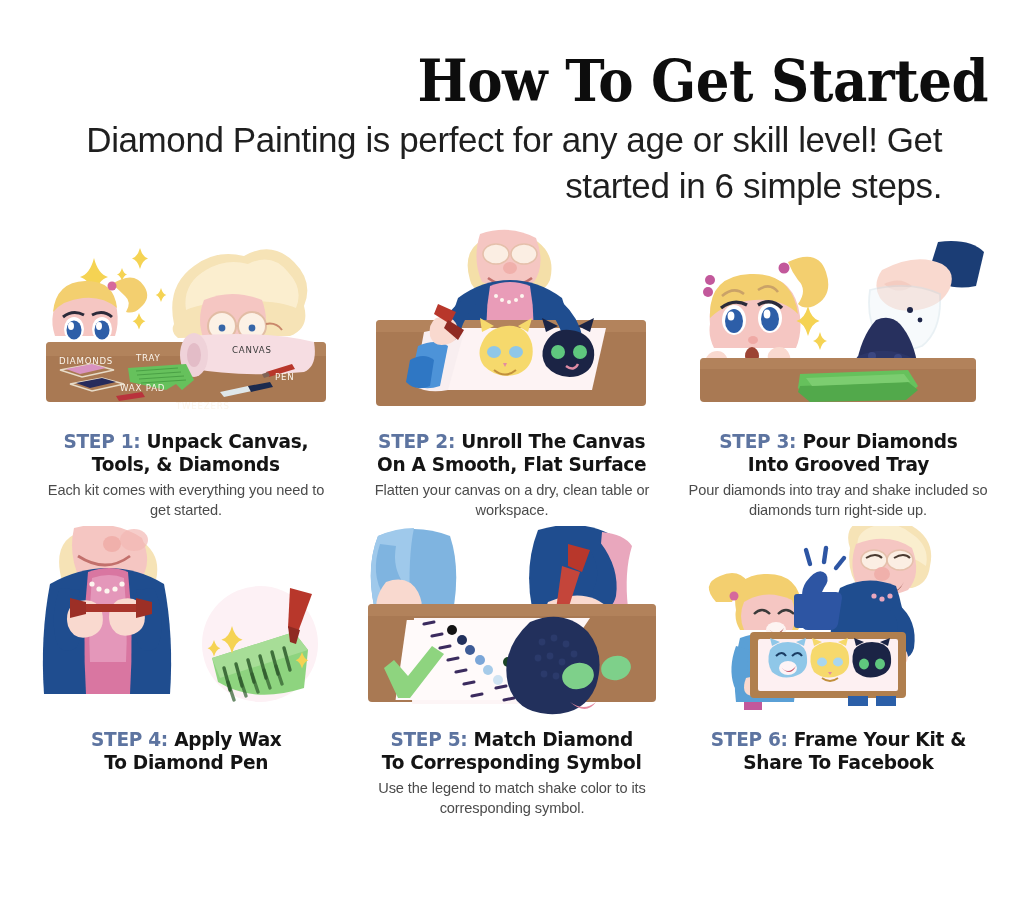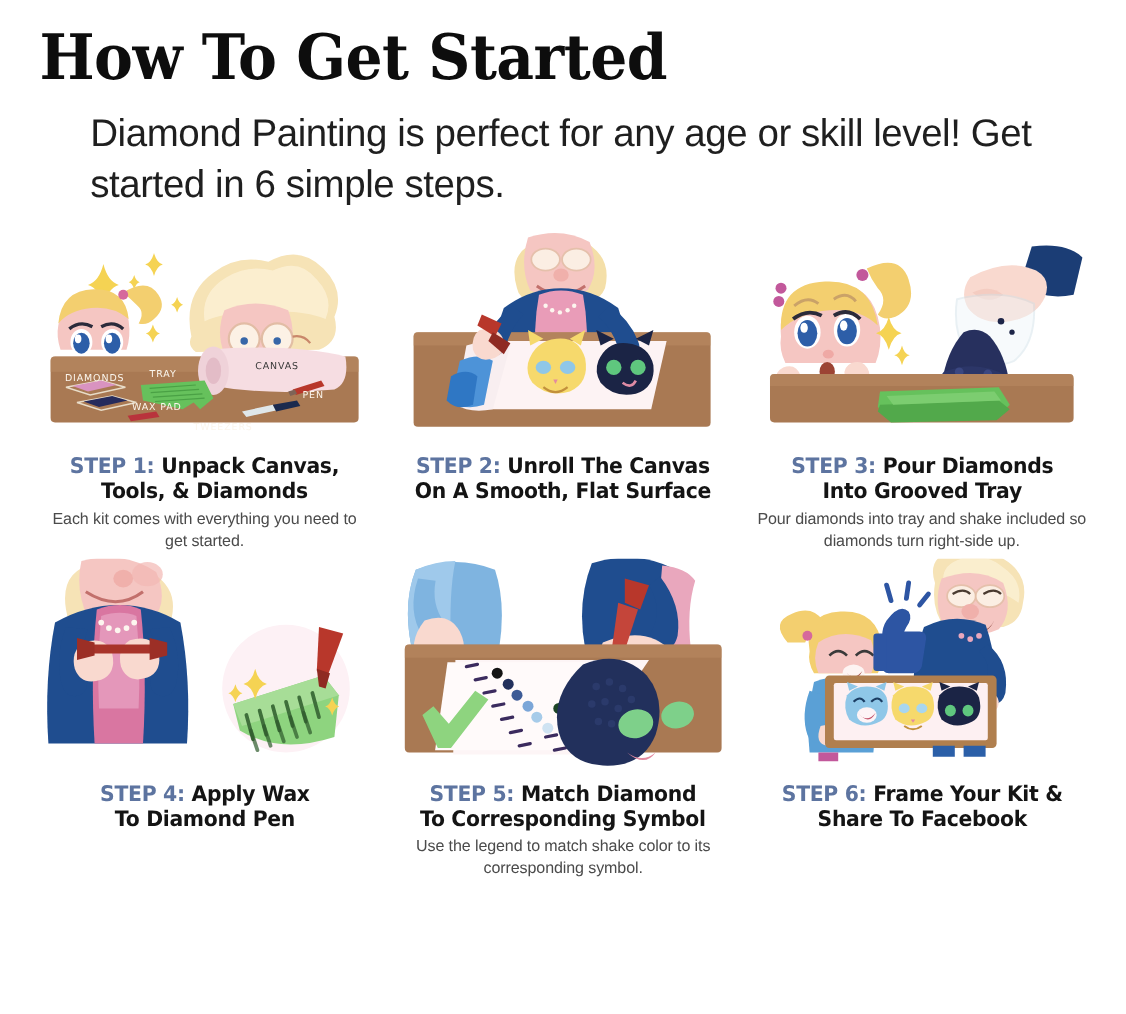--- a/index.html
+++ b/index.html
@@ -6,32 +6,32 @@
   html, body { width: 1024px; height: 922px; }
   body {
     background: #ffffff;
     font-family: "Liberation Sans", sans-serif;
     color: #3f3f3f;
     overflow: hidden;
   }
   .page { width: 1024px; height: 922px; position: relative; }
 
   
-  .header { padding-top: 24px; text-align: left; }
+  .header { padding-top: 52px; text-align: right; }
   .main-title {
     font-family: "DejaVu Serif", serif;
     font-weight: 700;
     font-size: 57px;
     line-height: 1.0;
     letter-spacing: -0.5px;
     color: #0d0d0d;
     transform: scaleX(0.93);
   }
   .subtitle {
-    margin: 18px auto 0;
+    margin: 8px auto 0;
     width: 860px;
     font-size: 35px;
     line-height: 1.30;
     font-weight: 400;
     color: #1f1f1f;
     letter-spacing: -0.4px;
   }
 
   
   .grid {
@@ -226,20 +226,21 @@
           <path d="M228 104 l4 -14 l-16 8z" fill="#1b2445"></path>
           <ellipse cx="196" cy="124" rx="7" ry="7" fill="#5fc77e"></ellipse>
           <ellipse cx="218" cy="124" rx="7" ry="7" fill="#5fc77e"></ellipse>
           <path d="M204 138 q8 6 12 -2" stroke="#e08ca5" stroke-width="2.4" fill="none"></path>
         </svg>
       </div>
       <div class="step-head">
         <span class="step-label">STEP 2:</span><span> Unroll The Canvas</span><br>
         <span>On A Smooth, Flat Surface</span>
       </div>
+      <div class="step-desc">Flatten your canvas on a dry, clean table or workspace.</div>
     </div>
 
     <div class="card">
       <div class="art">
         <svg width="300" height="192" viewBox="0 0 300 192">
 
           <path d="M22 96 q-4 -44 40 -48 q44 -4 50 40 q2 18 -4 32 l-82 0 q-6 -12 -4 -24z" fill="#f5c6c2"></path>
           <path d="M22 90 q-2 -42 40 -44 q42 -2 48 40 q-16 -16 -44 -14 q-28 2 -44 18z" fill="#f3cf6f"></path>
           <path d="M100 34 q30 -14 38 10 q8 24 -12 34 q-10 4 -16 -2 q10 -14 0 -24 q-6 -8 -10 -18z" fill="#f3cf6f"></path>
           <circle cx="22" cy="52" r="5" fill="#c2589b"></circle>

